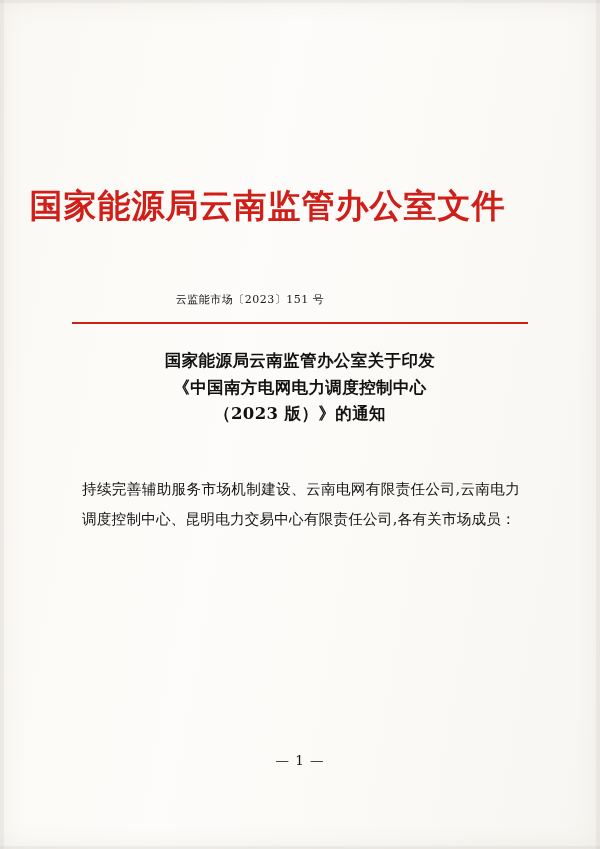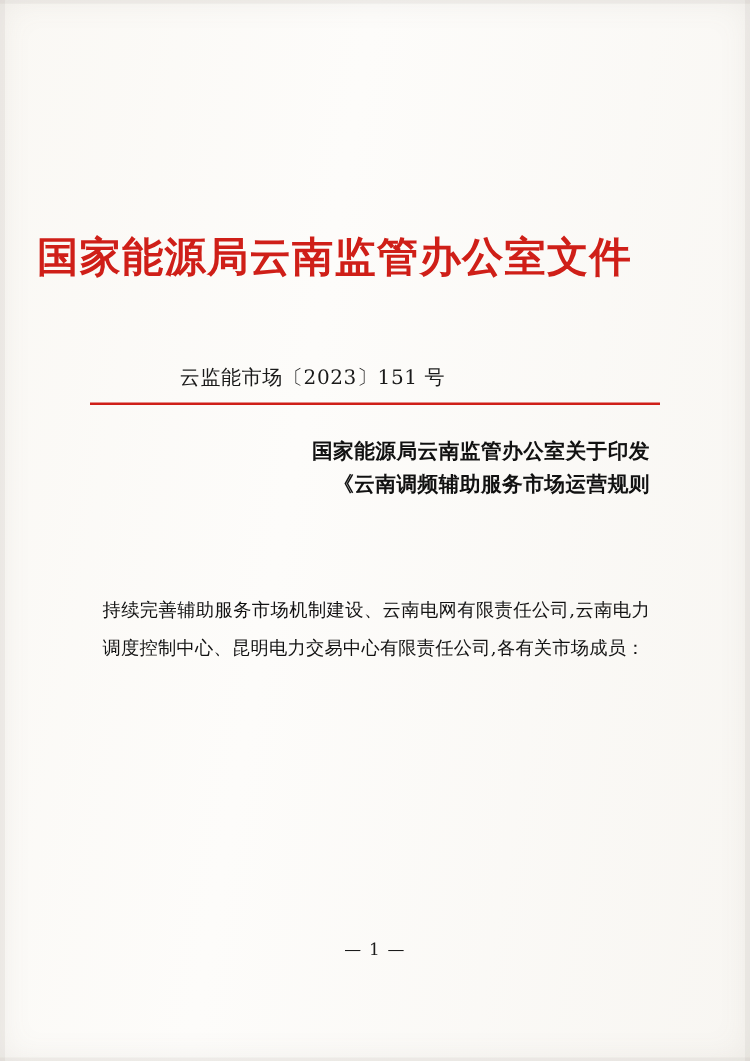--- a/index.html
+++ b/index.html
@@ -57,21 +57,21 @@
     white-space: nowrap;
   }
 
   .docnum {
     position: absolute;
     left: 0;
     top: 292px;
     width: 500px;
     text-align: center;
     color: #1a1a1a;
-    font-size: 16px;
+    font-size: 11px;
     letter-spacing: 0.5px;
     font-family: "DejaVu Serif", "Liberation Serif", serif;
   }
 
   .red-rule {
     position: absolute;
     left: 72px;
     top: 322px;
     width: 456px;
     height: 2.4px;
@@ -83,21 +83,21 @@
     left: 80px;
     top: 348px;
     width: 440px;
     text-align: center;
     font-weight: bold;
     font-size: 16.5px;
     color: #111111;
     line-height: 1.62;
     letter-spacing: 0.4px;
   }
-  .title .line { display: block; white-space: nowrap; text-align: right; }
+  .title .line { display: block; white-space: nowrap; }
 
   .para {
     position: absolute;
     left: 82px;
     width: 438px;
     font-size: 14.6px;
     color: #121212;
     line-height: 2.06;
     text-align: justify;
     text-justify: inter-ideograph;
@@ -138,21 +138,22 @@
   <div class="doc-body">
 
     <div class="masthead">国家能源局云南监管办公室文件</div>
 
     <div class="docnum">云监能市场〔2023〕151 号</div>
 
     <div class="red-rule"></div>
 
     <div class="title">
       <span class="line">国家能源局云南监管办公室关于印发</span>
-      <span class="line">《云南调频辅助服务市场运营规则</span>
+      <span class="line">《中国南方电网电力调度控制中心</span>
+      <span class="line">（2023 版）》的通知</span>
     </div>
 
     <div class="para p1">
       <span>持续完善辅助服务市场机制建设、云南电网有限责任公司,云南电力调度控制中心、昆明电力交易中心有限责任公司,各有关市场成员：</span>
     </div>
 
 
     <div class="pagenum">— 1 —</div>
   </div>
 

